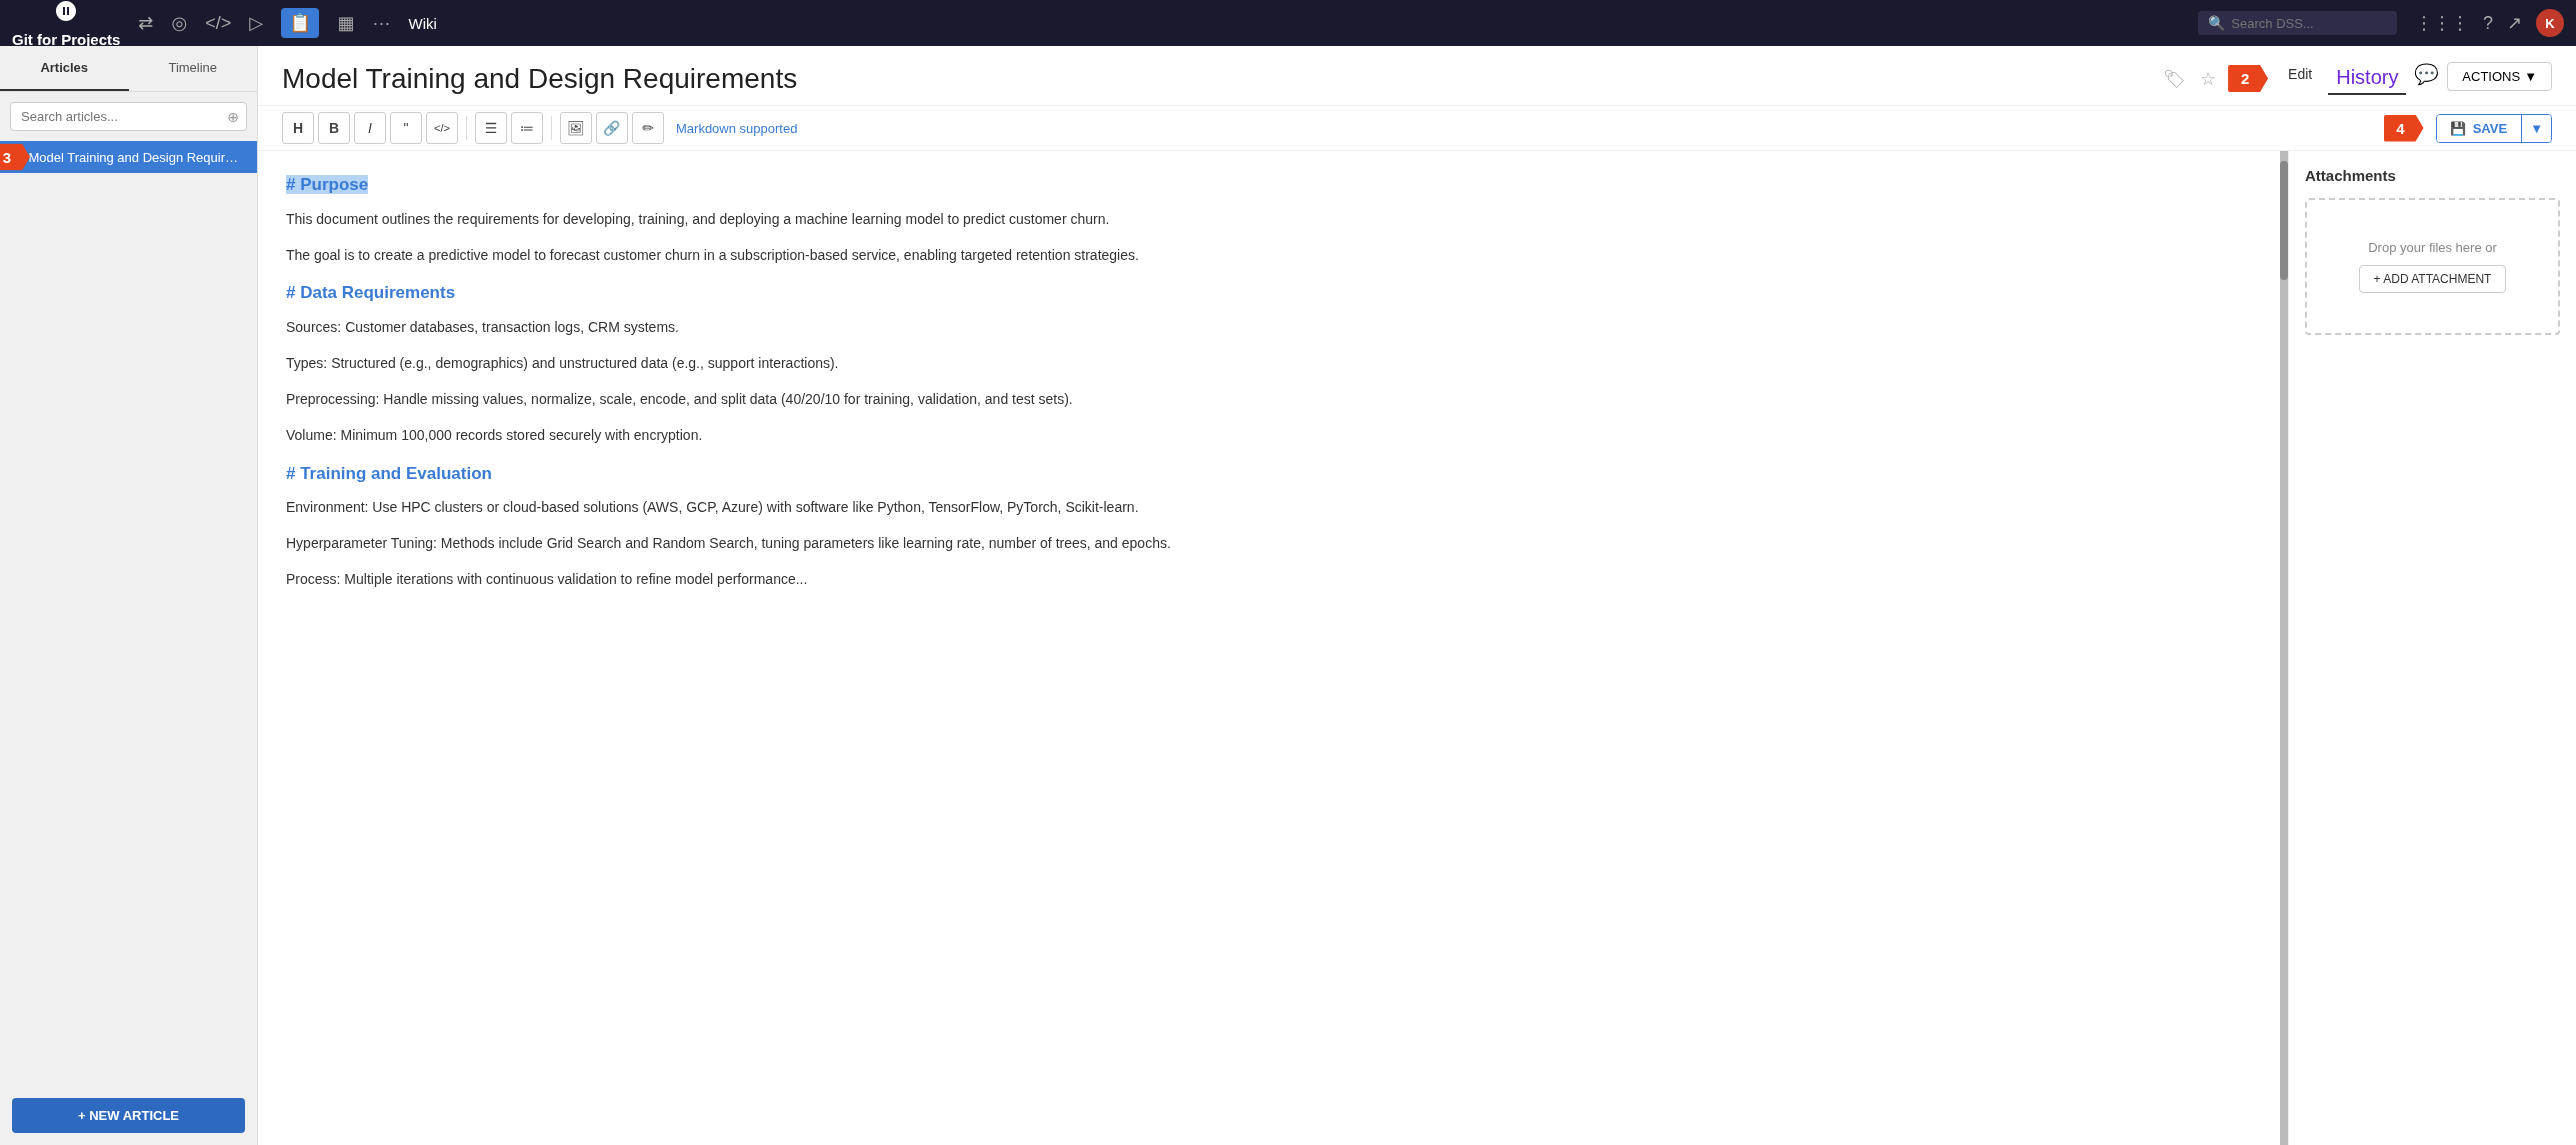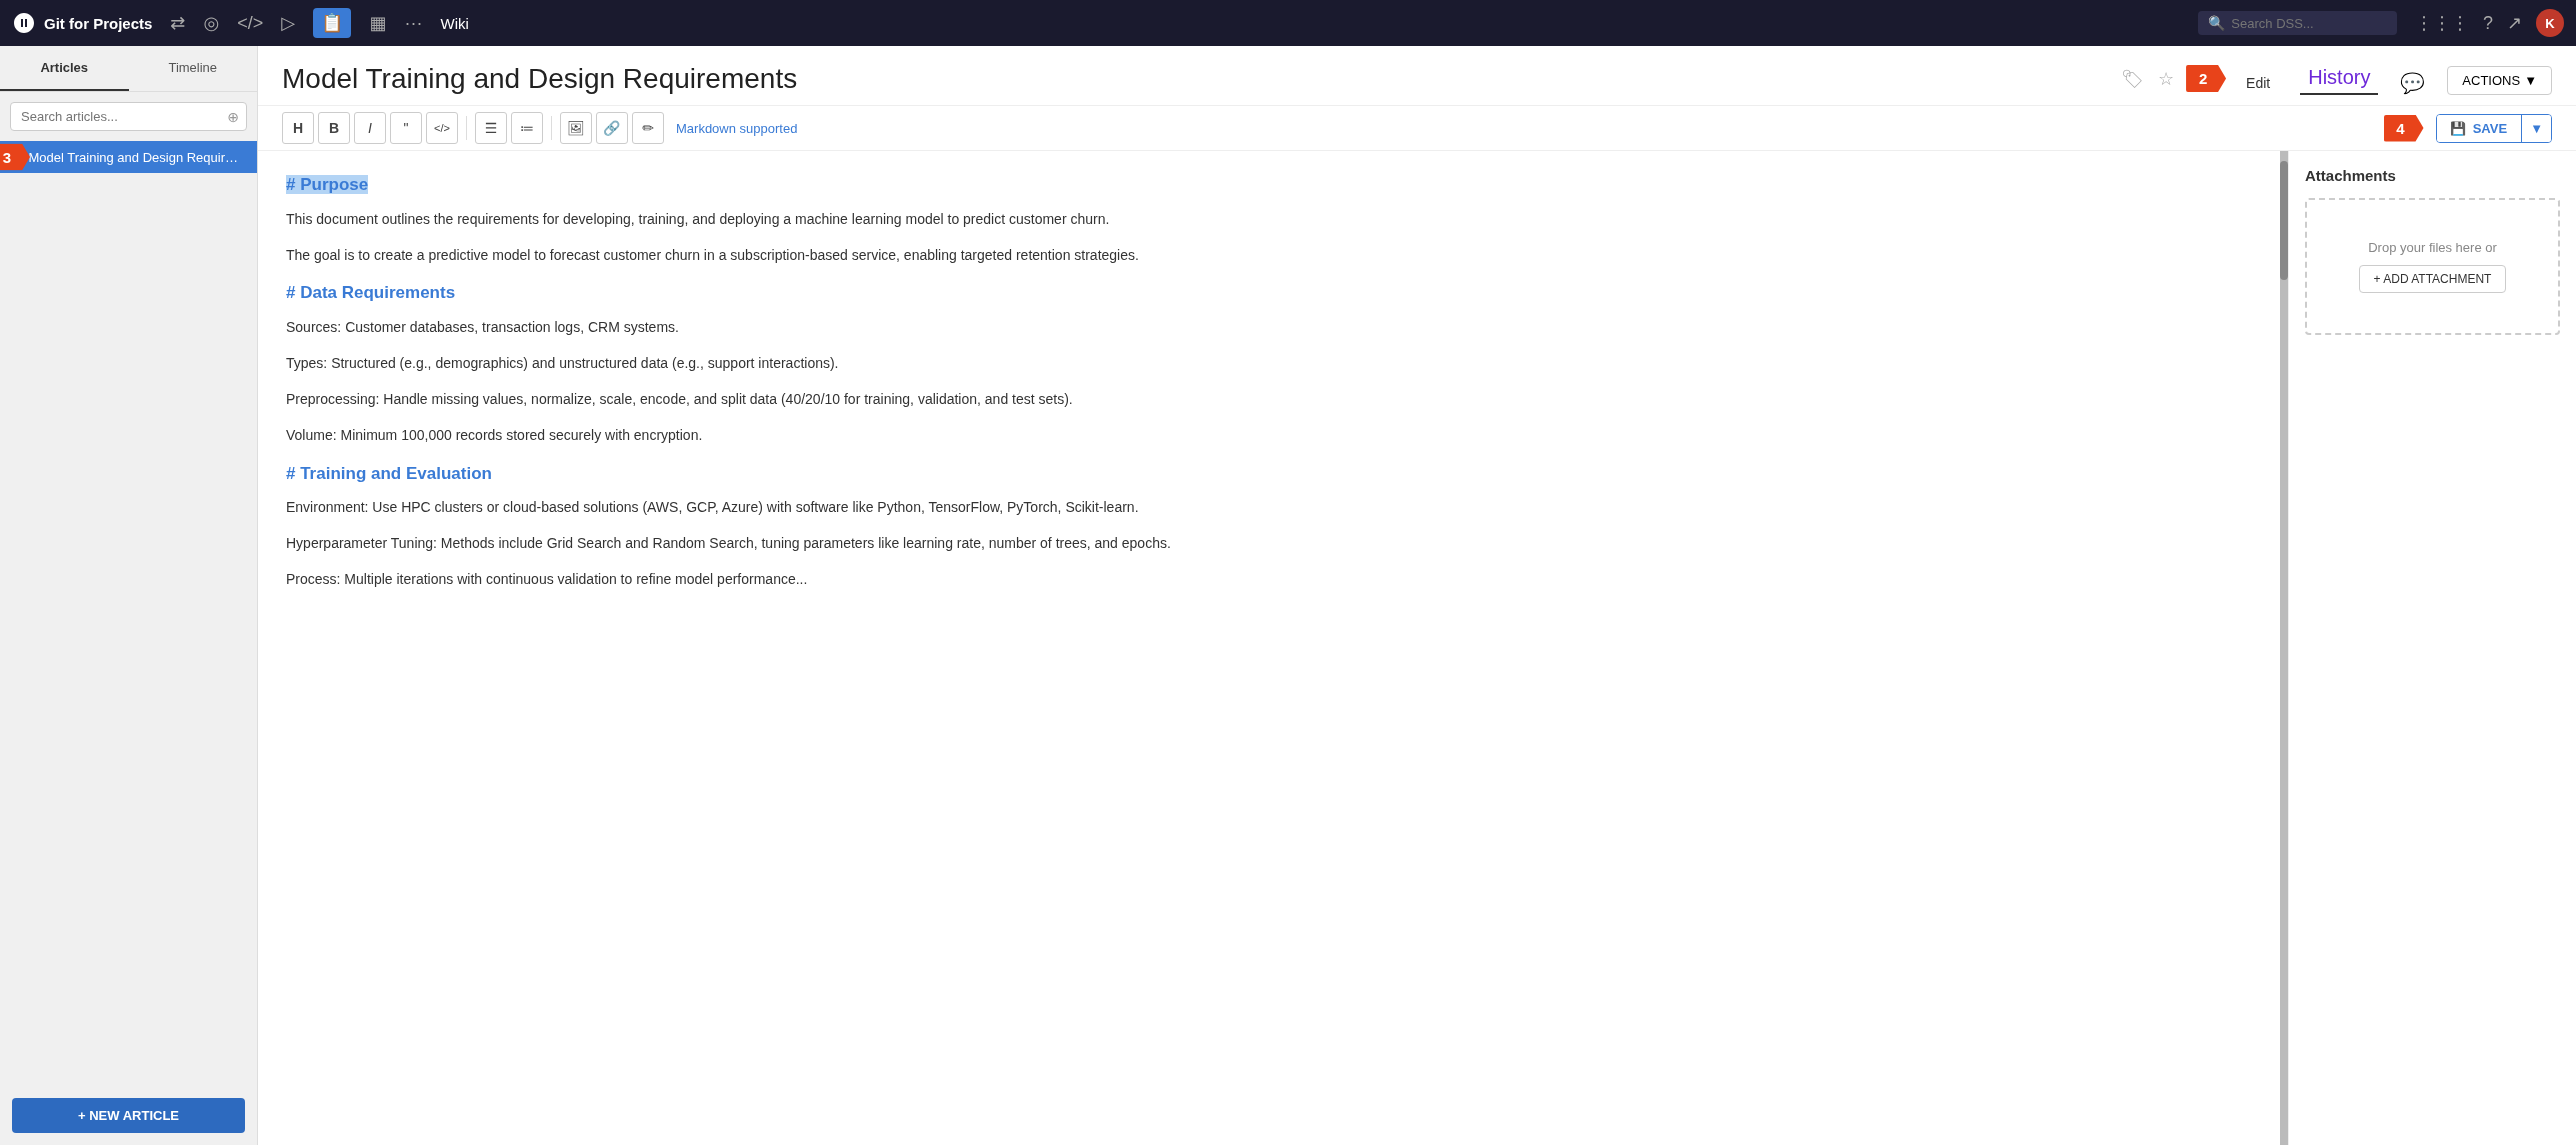--- a/index.html
+++ b/index.html
@@ -3,21 +3,21 @@
   <meta charset="utf-8">
   <style>
     * { box-sizing: border-box; margin: 0; padding: 0; }
     body { font-family: -apple-system, BlinkMacSystemFont, 'Segoe UI', sans-serif; font-size: 14px; background: #f5f5f5; overflow: hidden; }
 
     
     .topbar {
       display: flex; align-items: center; height: 46px;
       background: #1a1a2e; color: #ccc; padding: 0 12px; gap: 18px;
     }
-    .topbar-logo { display: flex; align-items: center; gap: 8px; color: #fff; font-weight: 600; font-size: 15px; }
+    .topbar-logo { display: flex; align-items: center; gap: 8px; color: #fff; font-weight: 600; font-size: 15px; flex-direction: column; }
     .topbar-logo svg { width: 24px; height: 24px; }
     .topbar-icons { display: flex; align-items: center; gap: 18px; color: #aaa; }
     .topbar-icons span { cursor: pointer; font-size: 18px; }
     .topbar-active-icon { background: #3a7bd5; border-radius: 4px; padding: 4px 8px; color: #fff; }
     .topbar-spacer { flex: 1; }
     .topbar-search {
       display: flex; align-items: center; background: #2d2d4a; border-radius: 4px;
       padding: 4px 10px; gap: 6px; width: 199px;
     }
     .topbar-search input { background: none; border: none; outline: none; color: #ccc; font-size: 13px; width: 100%; }
@@ -64,21 +64,21 @@
     
     .content { flex: 1; display: flex; flex-direction: column; background: #fff; overflow: hidden; }
 
     
     .content-header {
       display: flex; align-items: center; padding: 16px 24px 10px;
       border-bottom: 1px solid #eee; gap: 12px;
     }
     .content-title { font-size: 28px; font-weight: 400; color: #222; flex: 1; }
     .content-header-icons { display: flex; align-items: center; gap: 14px; color: #aaa; }
-    .content-header-actions { display: flex; align-items: flex-end; gap: 22px; }
+    .content-header-actions { display: flex; align-items: flex-start; gap: 8px; }
     .edit-btn { color: #333; font-size: 14px; cursor: pointer; padding: 4px 8px; }
     .history-btn { color: #6d28d9; font-size: 20px; cursor: pointer; padding: 4px 8px; border-bottom: 2px solid #333; }
     .comment-btn { color: #555; font-size: 20px; cursor: pointer; }
     .actions-btn {
       padding: 6px 14px; border: 1px solid #ccc; border-radius: 4px;
       font-size: 13px; cursor: pointer; display: flex; align-items: center; gap: 4px;
       background: #fff;
     }
 
     

